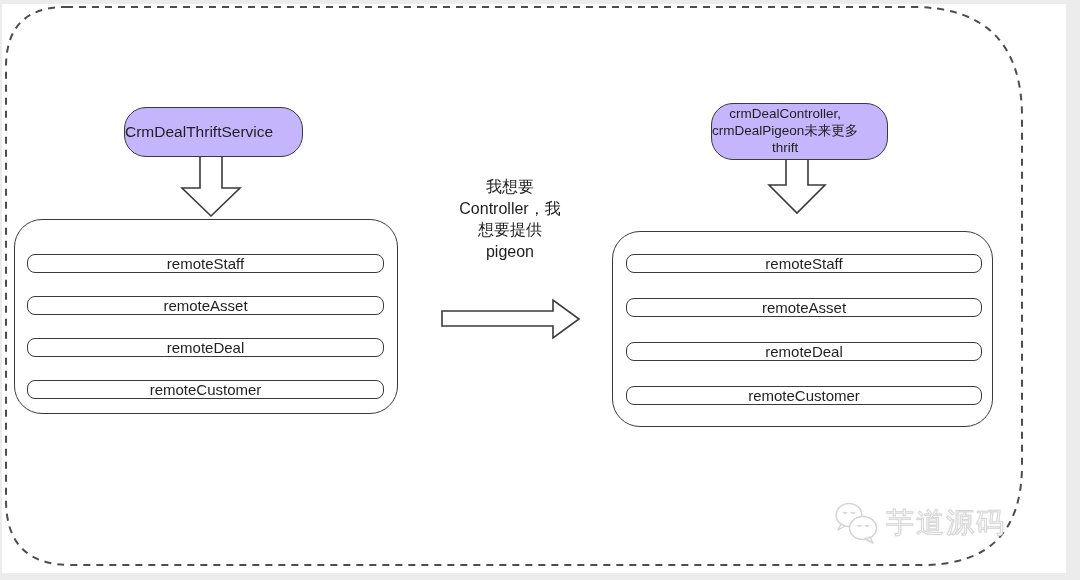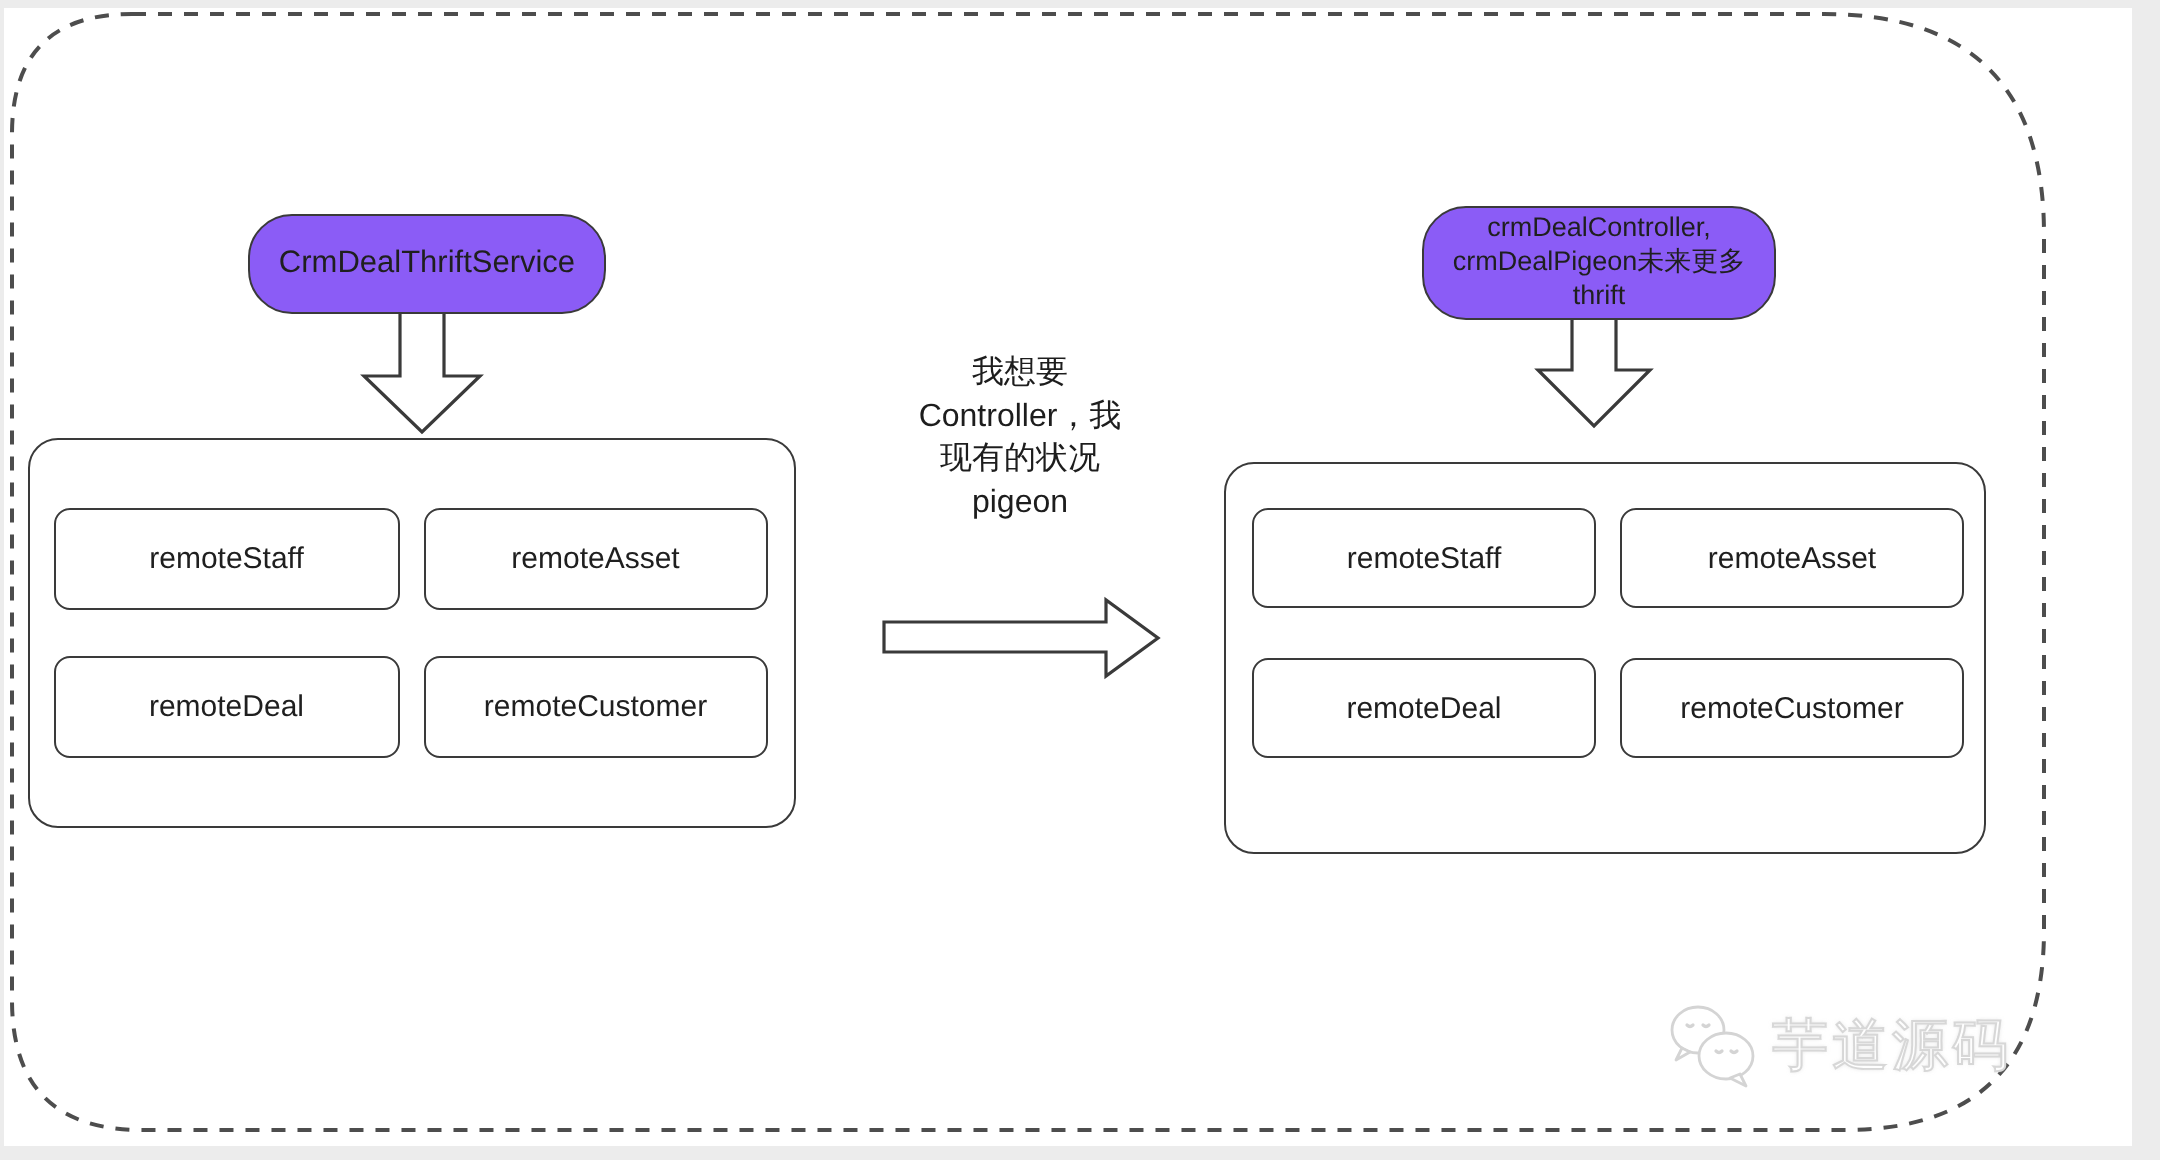--- a/index.html
+++ b/index.html
@@ -7,29 +7,29 @@
     position:relative;width:1080px;height:580px;background:#ececec;
     font-family:"Liberation Sans", sans-serif;overflow:hidden;
   }
   .paper{position:absolute;left:2px;top:4px;width:1064px;height:569px;background:#ffffff;}
   .overlay{position:absolute;left:0;top:0;width:1080px;height:580px;pointer-events:none;}
   .title{
     position:absolute;left:397px;top:40px;width:200px;text-align:center;
     font-size:26px;letter-spacing:1px;color:#e05050;font-weight:500;
   }
   .node{
-    position:absolute;background:#8b5cf6;border:1.6px solid #3a3a3a;border-radius:22px;
-    display:flex;align-items:center;justify-content:center;text-align:center;
+    position:absolute;background:#c4b5fd;border:1.6px solid #3a3a3a;border-radius:22px;
+    display:flex;align-items:center;text-align:center;
     color:#1f1f1f;
   }
   .node-left{left:124px;top:107px;width:177px;height:48px;font-size:15.5px;}
   .node-right{left:711px;top:103px;width:175px;height:55px;font-size:13.5px;line-height:1.25;white-space:pre-line;}
   .container-box{
-    position:absolute;background:#fff;border:1.6px solid #3a3a3a;border-radius:15px;
-    display:grid;grid-template-columns:1fr 1fr;box-sizing:border-box;
+    position:absolute;background:#fff;border:1.6px solid #3a3a3a;border-radius:28px;
+    display:grid;grid-template-columns:1fr;box-sizing:border-box;
   }
   .container-left{left:14px;top:219px;width:384px;height:195px;padding:34px 13px 34px 12px;gap:23px 12px;}
   .container-right{left:612px;top:231px;width:381px;height:196px;padding:22px 10px 47px 13px;gap:25px 12px;}
   .module{
     background:#fff;border:1.5px solid #3a3a3a;border-radius:8px;
     display:flex;align-items:center;justify-content:center;
     font-size:15px;color:#1f1f1f;
   }
   .thought{
     position:absolute;left:425px;top:176px;width:170px;text-align:center;
@@ -87,21 +87,21 @@
 
   <div class="container-box container-right">
     <div class="module">remoteStaff</div>
     <div class="module">remoteAsset</div>
     <div class="module">remoteDeal</div>
     <div class="module">remoteCustomer</div>
   </div>
 
   <div class="thought">我想要
 Controller，我
-现有的状况
+想要提供
 pigeon</div>
 
   <div class="watermark">
     <svg width="48" height="46" viewBox="0 0 48 46">
       <g fill="#ffffff" stroke="#d4d4d4" stroke-width="1.4">
         <ellipse cx="17" cy="15" rx="13" ry="11.5"></ellipse>
         <path d="M 9,24 L 6,30 L 13,26 Z" stroke-linejoin="round"></path>
         <ellipse cx="31" cy="28" rx="13.5" ry="11.5"></ellipse>
         <path d="M 38,37 L 41,43 L 33,39 Z" stroke-linejoin="round"></path>
       </g>

